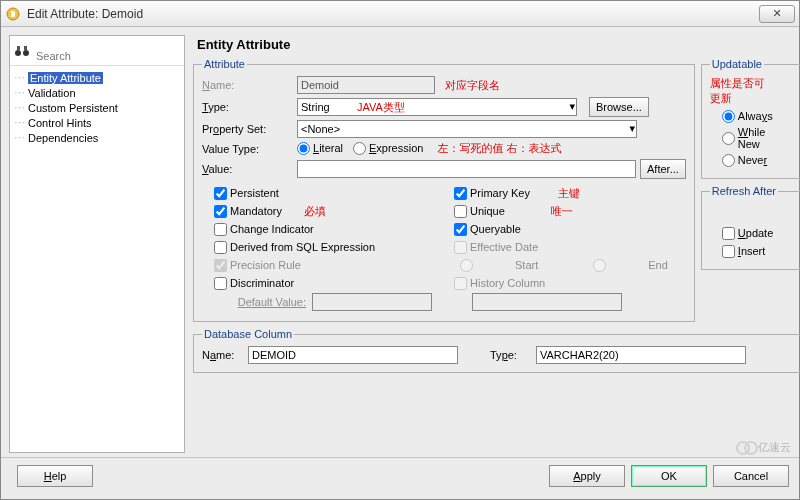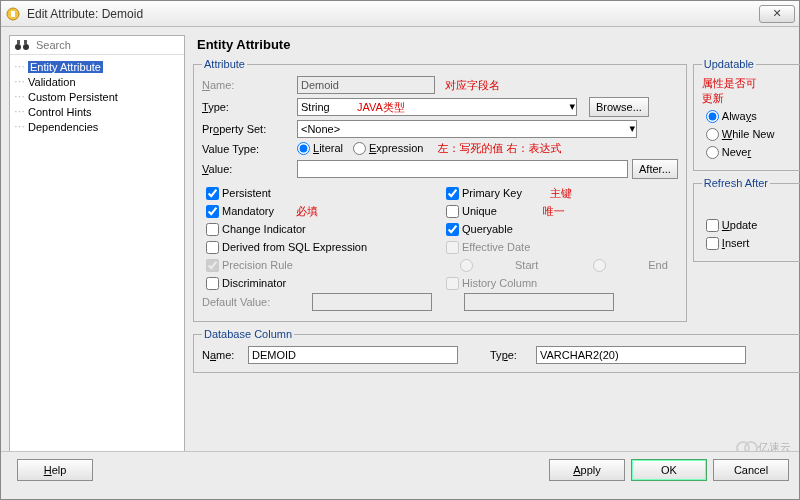--- a/index.html
+++ b/index.html
@@ -6,21 +6,21 @@
   body { margin: 0; background: #ececec; }
   .window { width: 800px; height: 500px; background: #ececec; border: 1px solid #888; position: relative; }
   .titlebar { height: 26px; background: linear-gradient(#fdfdfd,#e8e8e8); border-bottom: 1px solid #bbb; display: flex; align-items: center; padding: 0 4px; }
   .titlebar .ticon { width: 16px; height: 16px; margin-right: 6px; }
   .titlebar .ttext { flex: 1; color: #333; font-size: 12px; }
   .titlebar .closebtn { width: 36px; height: 18px; border: 1px solid #999; border-radius: 3px; background: linear-gradient(#fff,#ddd); display: flex; align-items: center; justify-content: center; color: #444; font-size: 10px; }
   .body { display: flex; padding: 8px 8px 2px 8px; gap: 8px; height: 428px; }
   .leftpanel { width: 178px; background: #fff; border: 1px solid #b0b0b0; }
   .search { display: flex; align-items: center; border-bottom: 1px solid #dedede; padding: 2px 4px; color: #999; }
   .search .bino { width: 16px; height: 14px; margin-right: 4px; }
-  .search input { border: none; outline: none; flex: 1; color: #999; font-style: normal; }
+  .search input { border: none; outline: none; flex: 1; color: #999; font-style: normal; margin-top: 11px; }
   .tree { padding: 4px 2px; }
   .tree .item { display: flex; align-items: center; padding: 1px 0; color: #000; }
   .tree .dots { color: #bbb; letter-spacing: -1px; margin-right: 2px; width: 14px; text-align: center; }
   .tree .sel { background: #3365c8; color: #fff; padding: 0 2px; }
   .rightpanel { flex: 1; position: relative; }
   .heading { font-weight: bold; font-size: 13px; padding: 2px 4px 6px 4px; }
   .content-row { display: flex; gap: 6px; }
   fieldset { border: 1px solid #b0b0b0; margin: 0; padding: 6px 8px 8px 8px; }
   legend { color: #15428b; padding: 0 2px; }
   .attrfs { flex: 1; }
@@ -29,30 +29,30 @@
   .lab { width: 95px; color: #000; }
   .lab.dis { color: #8d8d8d; }
   .lab u { text-decoration: underline; }
   input.tx, select.tx { border: 1px solid #888; height: 18px; padding: 0 3px; background: #fff; }
   input.tx.dis { background: #ececec; color: #555; }
   .btn { background: linear-gradient(#fdfdfd,#e3e3e3); border: 1px solid #8d8d8d; height: 20px; padding: 0 6px; cursor: default; }
   .rad, .chk { margin: 0 3px 0 0; vertical-align: middle; }
   .ann { color: #d00; }
   .chkgrid { display: flex; gap: 10px; margin-top: 4px; }
   .chkcol { flex: 1; }
-  .chkline { display: flex; align-items: center; margin: 2px 4px; min-height: 16px; }
+  .chkline { display: flex; align-items: center; margin: 2px 12px; min-height: 16px; }
   .chkline.dis { color: #8d8d8d; }
   .chkline label { margin-right: 6px; }
   .radiosub { margin-left: 18px; gap: 39px; }
   .defrow { display: flex; align-items: center; margin-top: 2px; }
-  .defrow .dlab { width: 110px; color: #8d8d8d; padding-right: 6px; }
+  .defrow .dlab { width: 110px; text-align: right; color: #8d8d8d; padding-right: 6px; text-decoration: underline; }
   .dbfs { margin-top: 6px; }
   .dbrow { display: flex; align-items: center; gap: 6px; }
   .dbrow .dblab { width: 40px; }
-  .footer { position: absolute; left: 0; right: 0; bottom: 12px; height: 36px; border-top: 1px solid #c5c5c5; display: flex; align-items: center; padding: 0 10px; background: #ececec; }
+  .footer { position: absolute; left: 0; right: 0; bottom: 6px; height: 36px; border-top: 1px solid #c5c5c5; display: flex; align-items: center; padding: 0 10px; background: #ececec; }
   .footer .spacer { flex: 1; }
   .fbtn { min-width: 76px; height: 22px; margin-left: 6px; background: linear-gradient(#fdfdfd,#e3e3e3); border: 1px solid #8d8d8d; }
   .fbtn.primary { border: 1px solid #4a6; box-shadow: 0 0 0 1px #7fb inset; }
   .watermark { position: absolute; right: 8px; bottom: 44px; opacity: 0.55; display: flex; align-items: center; gap: 0; color: #888; font-size: 12px; }
   .watermark .circ { width: 14px; height: 14px; border: 2px solid #bbb; border-radius: 50%; display: inline-block; }
 </style>
 </head>
 <body>
 
 <div class="window">

